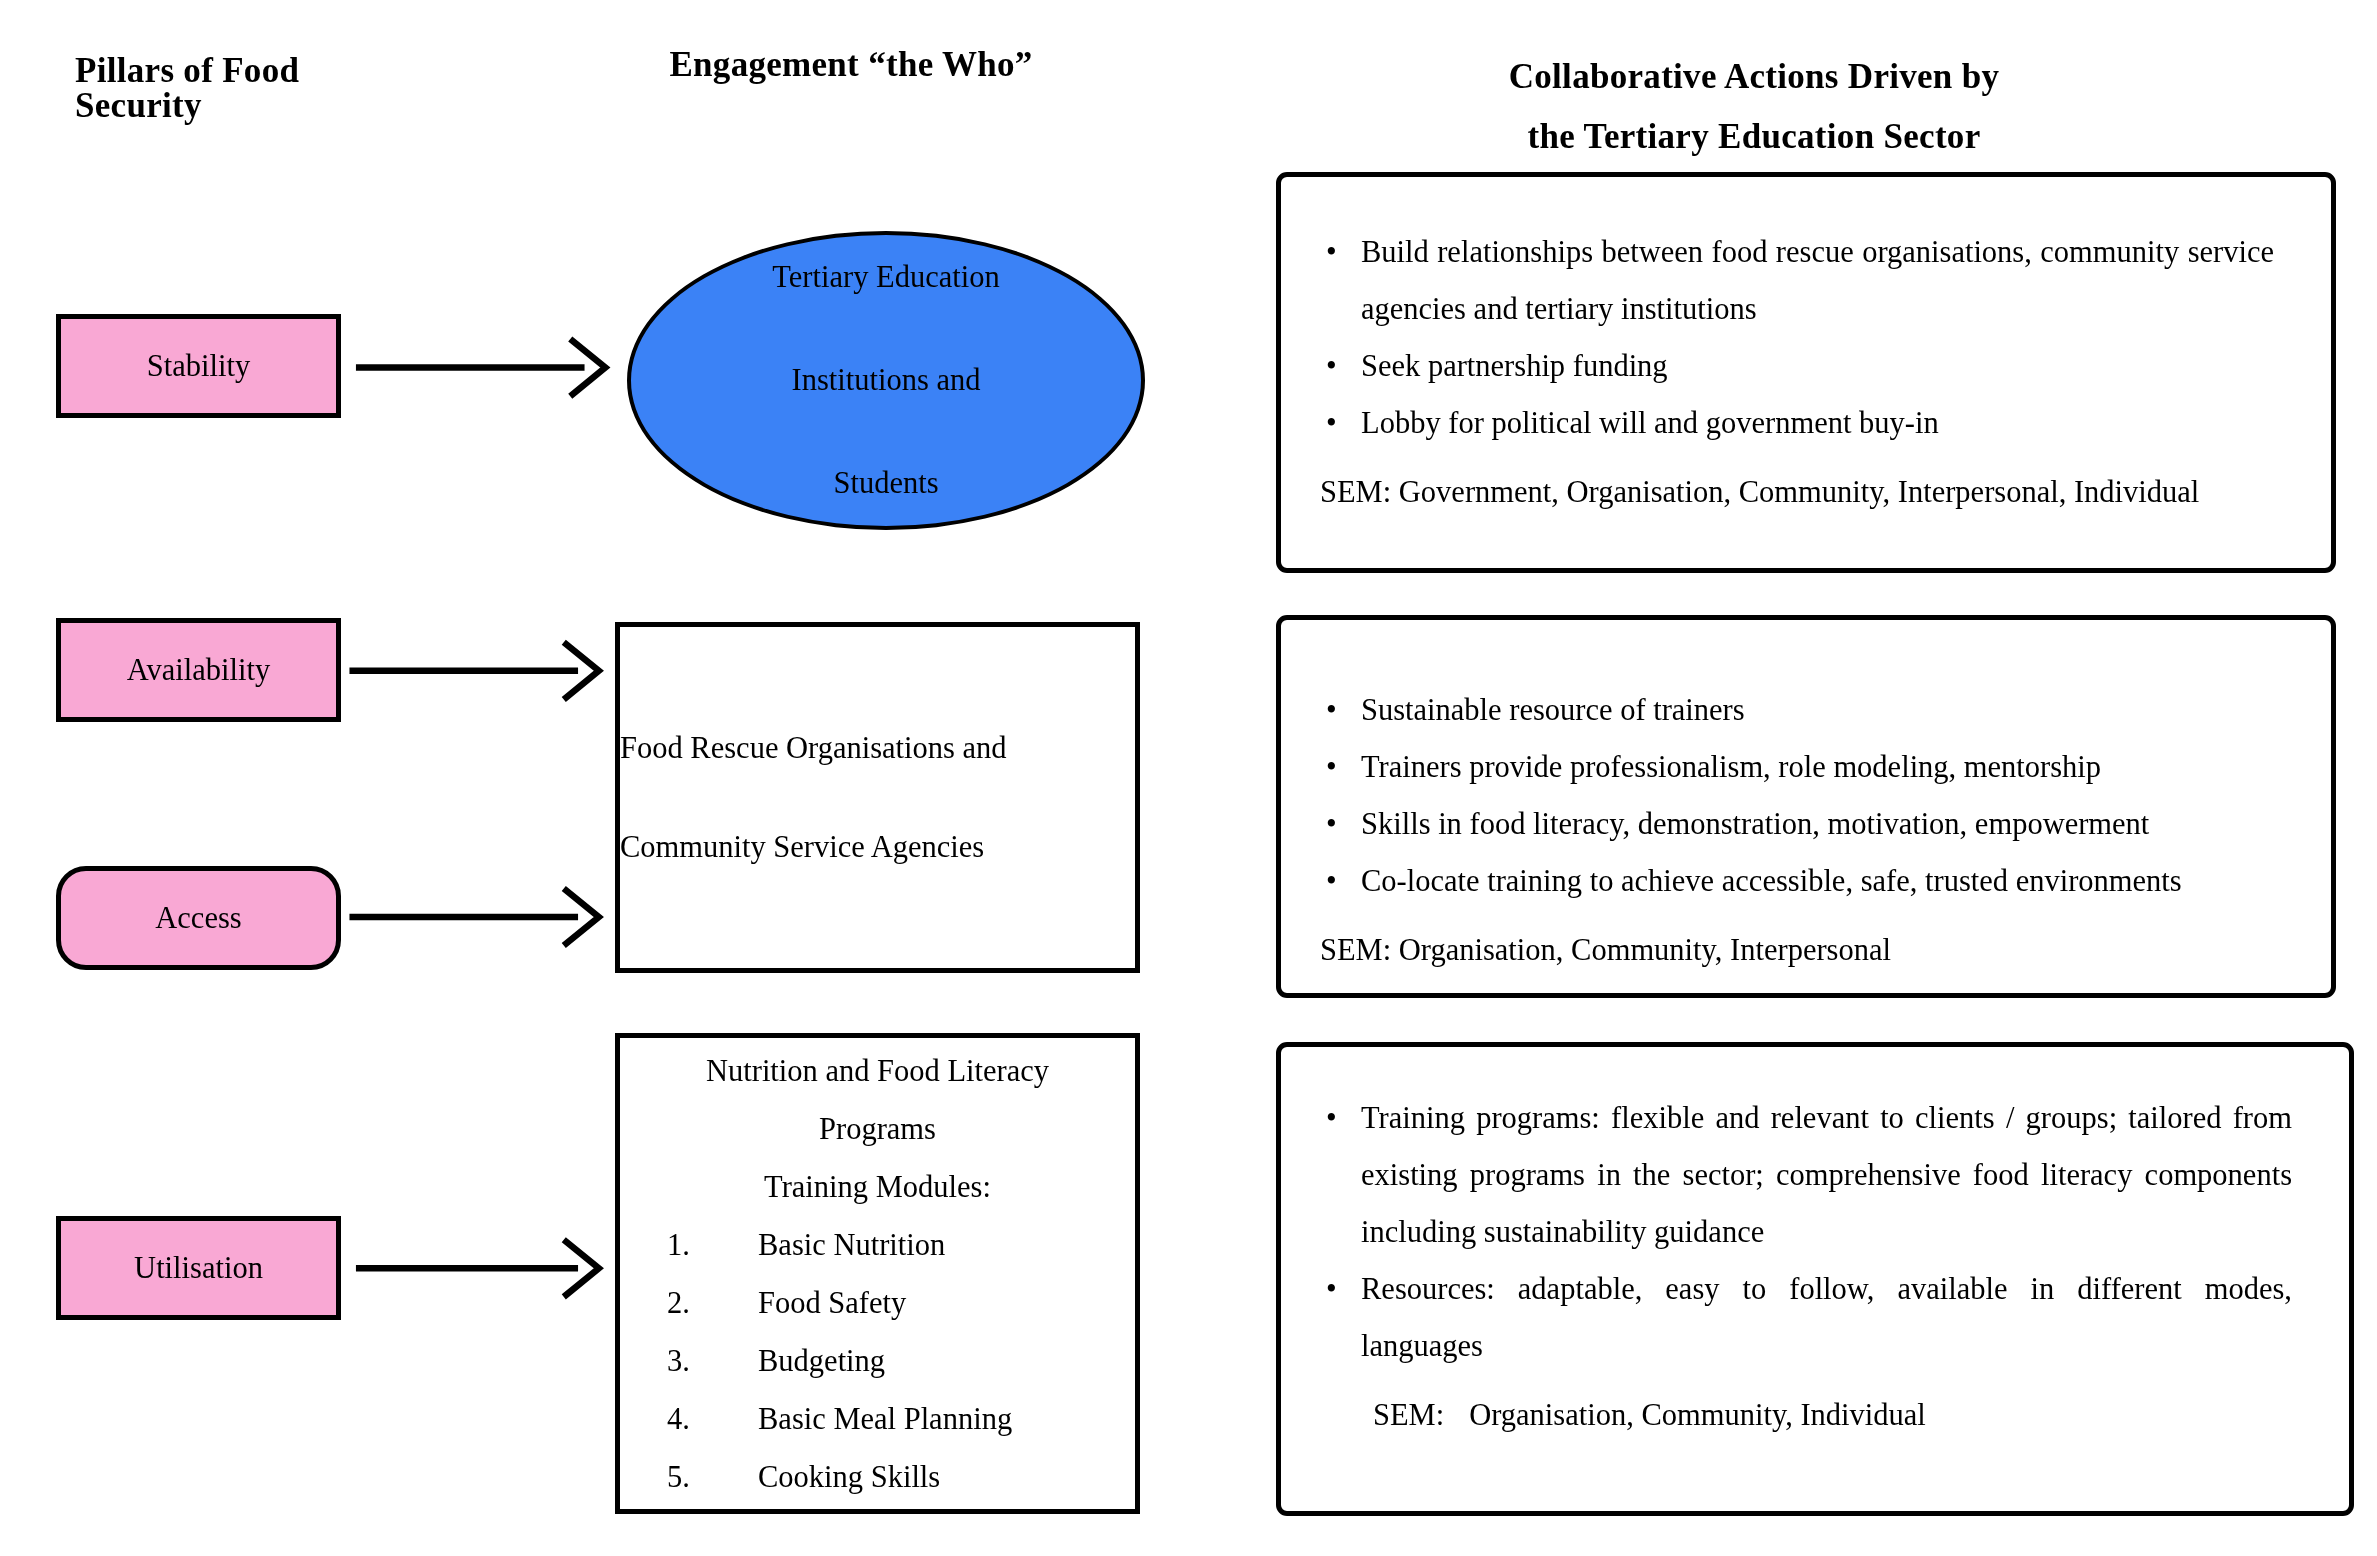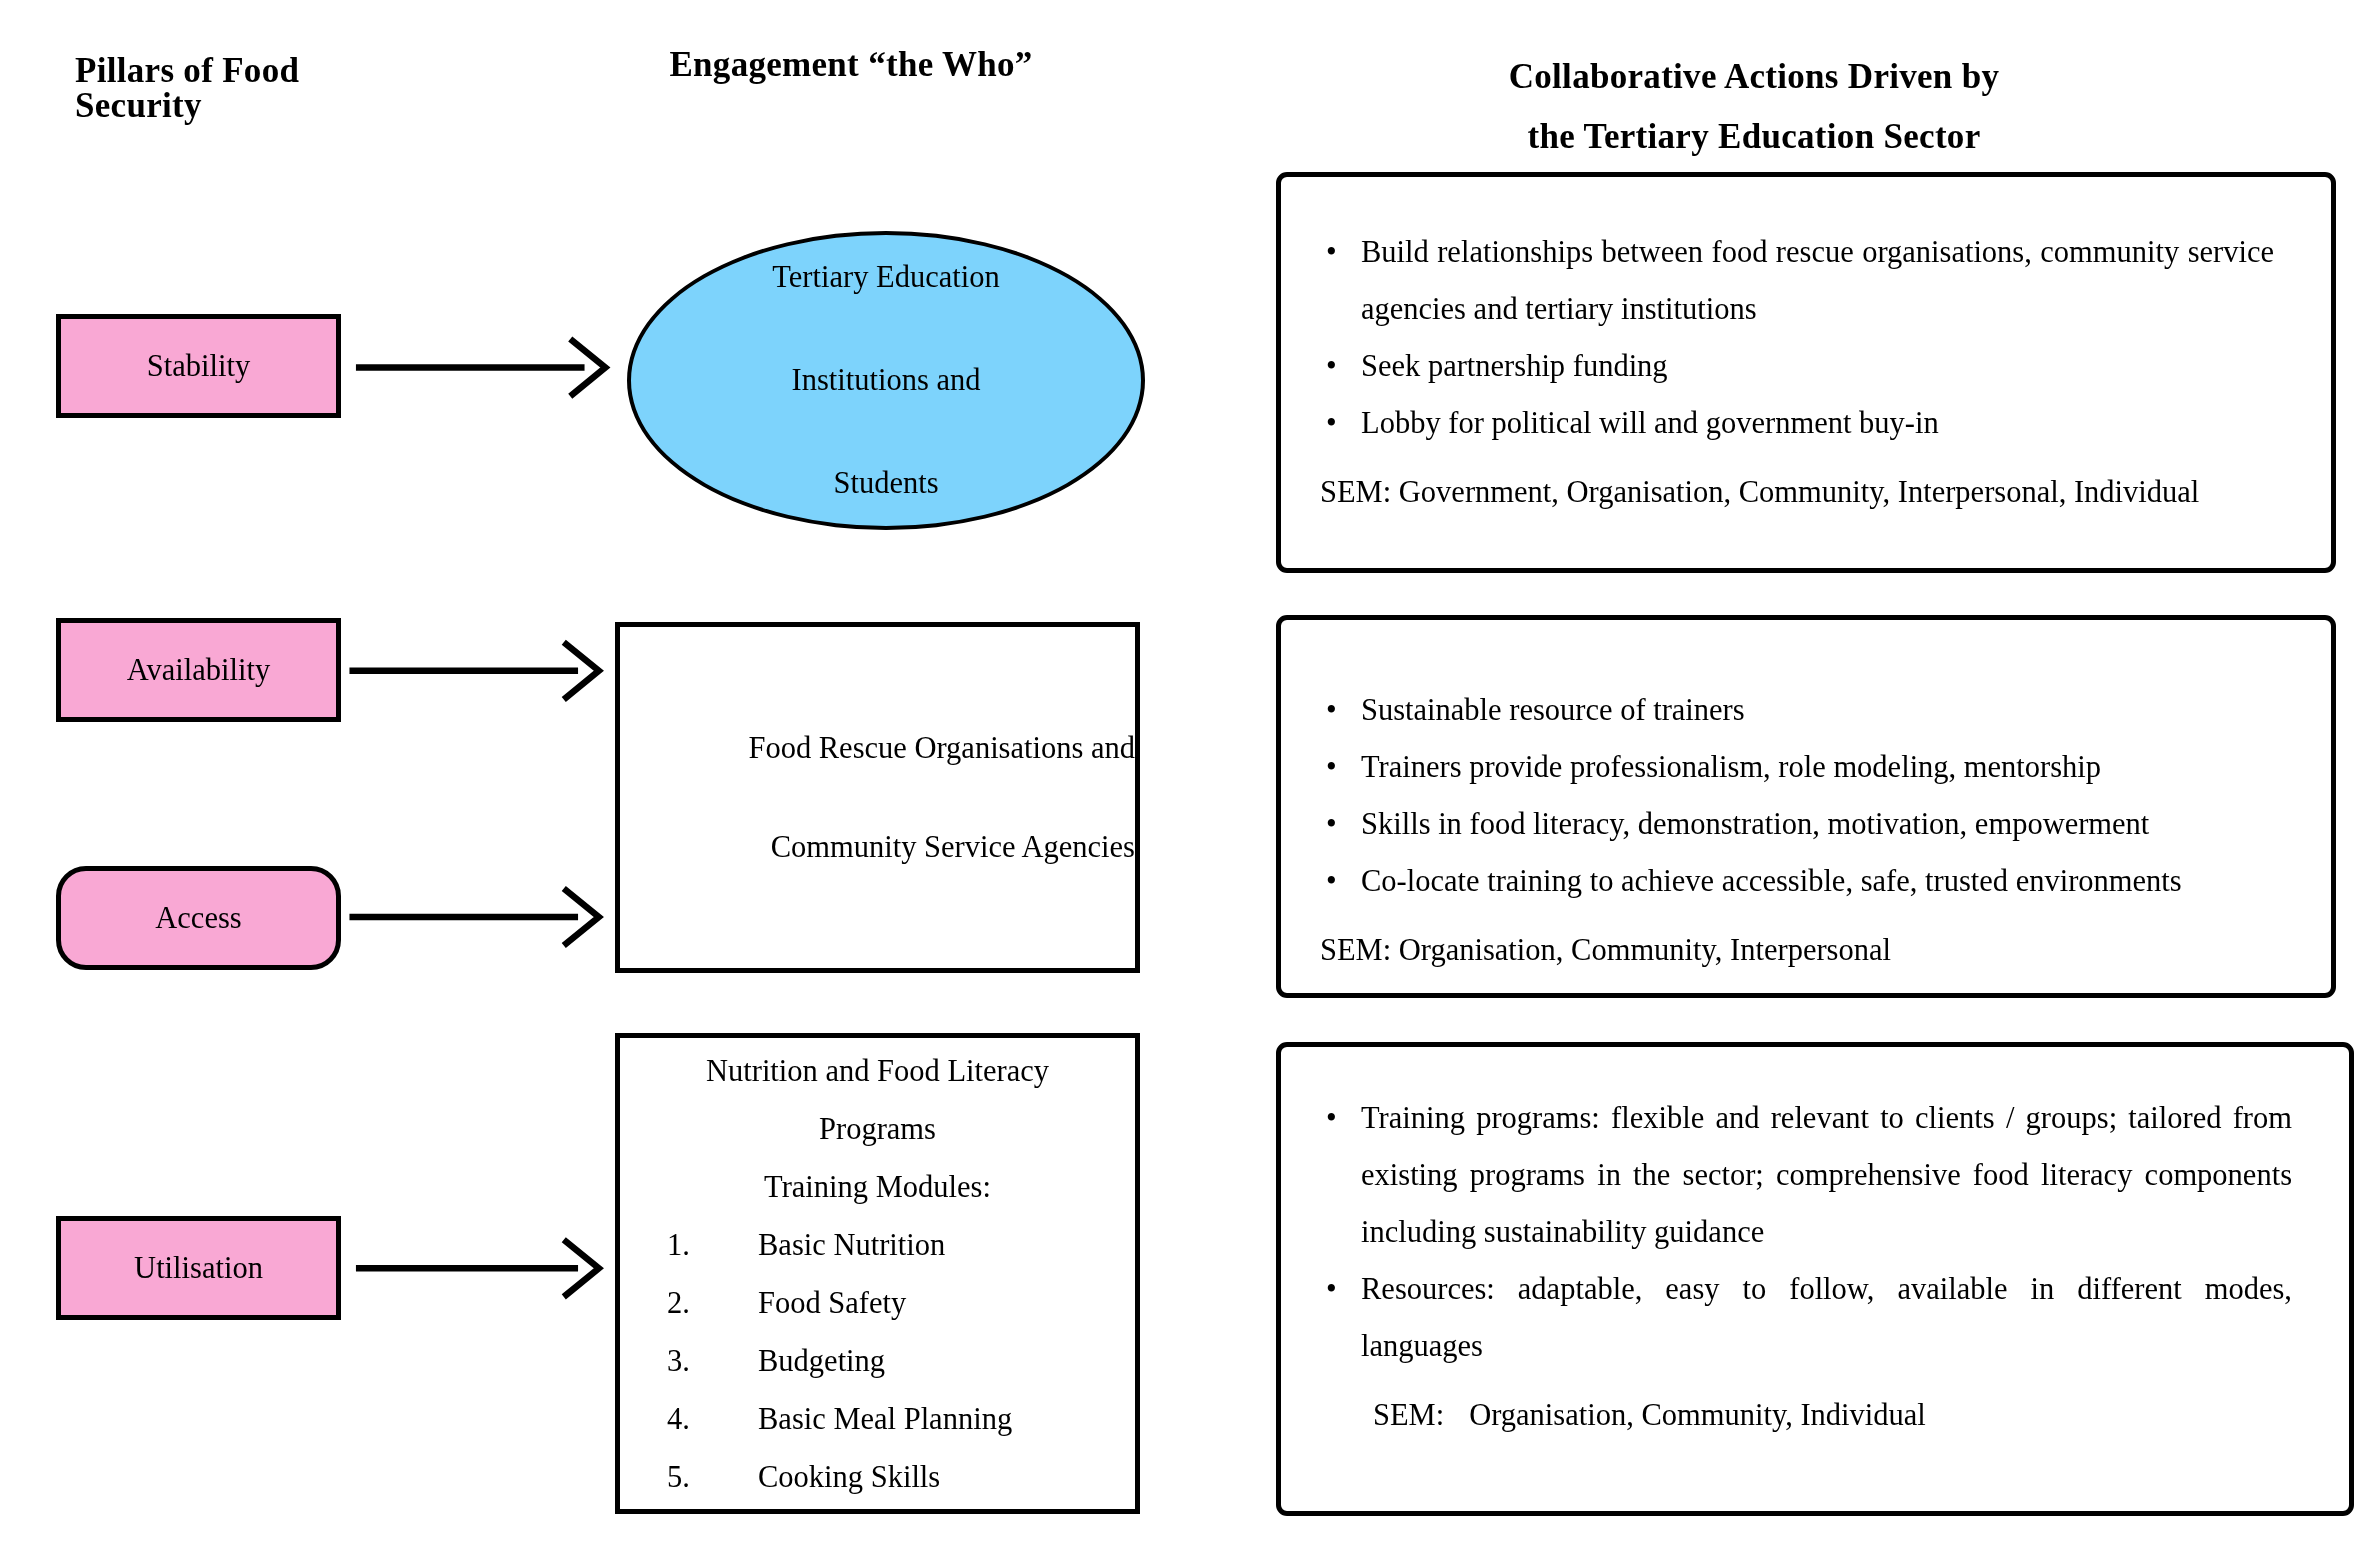--- a/index.html
+++ b/index.html
@@ -69,37 +69,37 @@
     border: 4.5px solid #000000;
     border-radius: 50%;
     box-sizing: border-box;
     display: flex;
     flex-direction: column;
     align-items: center;
     justify-content: center;
     text-align: center;
     font-size: 30.5px;
     line-height: 103px;
-    background: #7dd3fc;
+    background: #3b82f6;
   }
   .mid-rect {
     position: absolute;
     left: 615px;
     width: 525px;
     border: 5.8px solid #000000;
     box-sizing: border-box;
     background: #ffffff;
     font-size: 30.5px;
   }
   .rect-who {
     top: 622px;
     height: 351px;
     display: flex;
     flex-direction: column;
-    align-items: flex-end;
+    align-items: flex-start;
     justify-content: center;
     text-align: center;
     line-height: 84px;
     gap: 15px;
   }
   .rect-programs {
     top: 1033px;
     height: 481px;
     display: flex;
     flex-direction: column;

